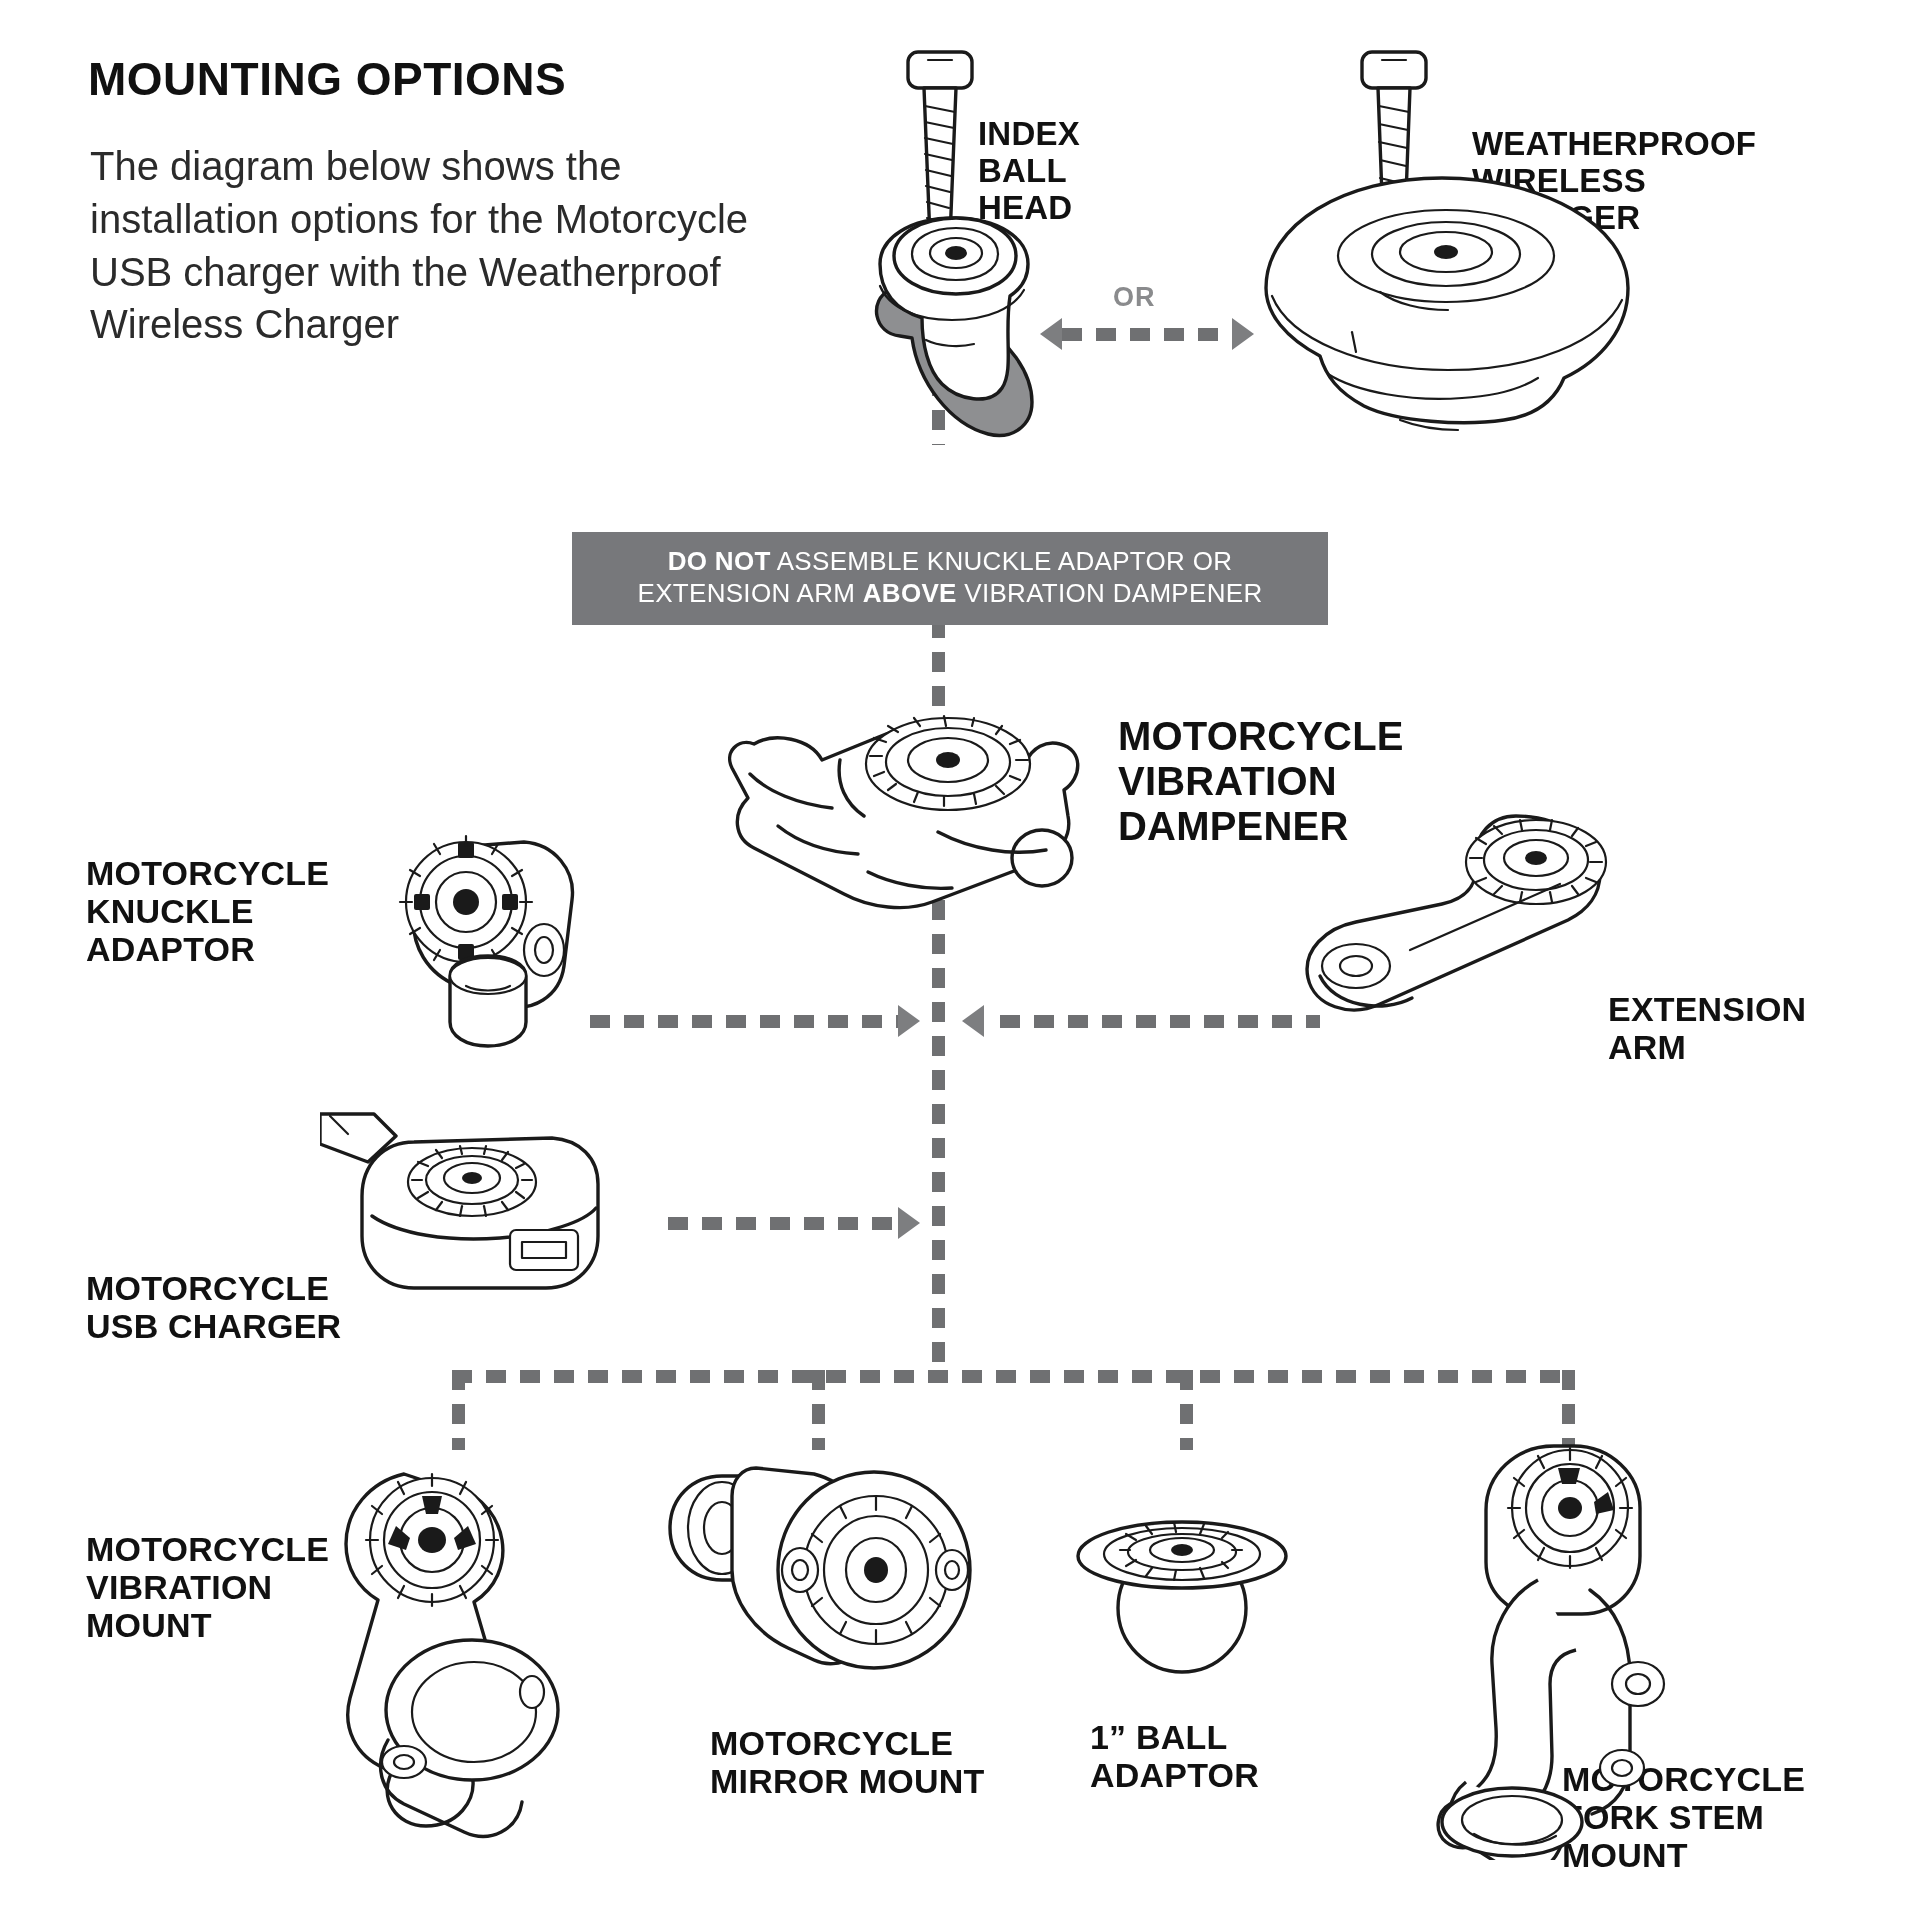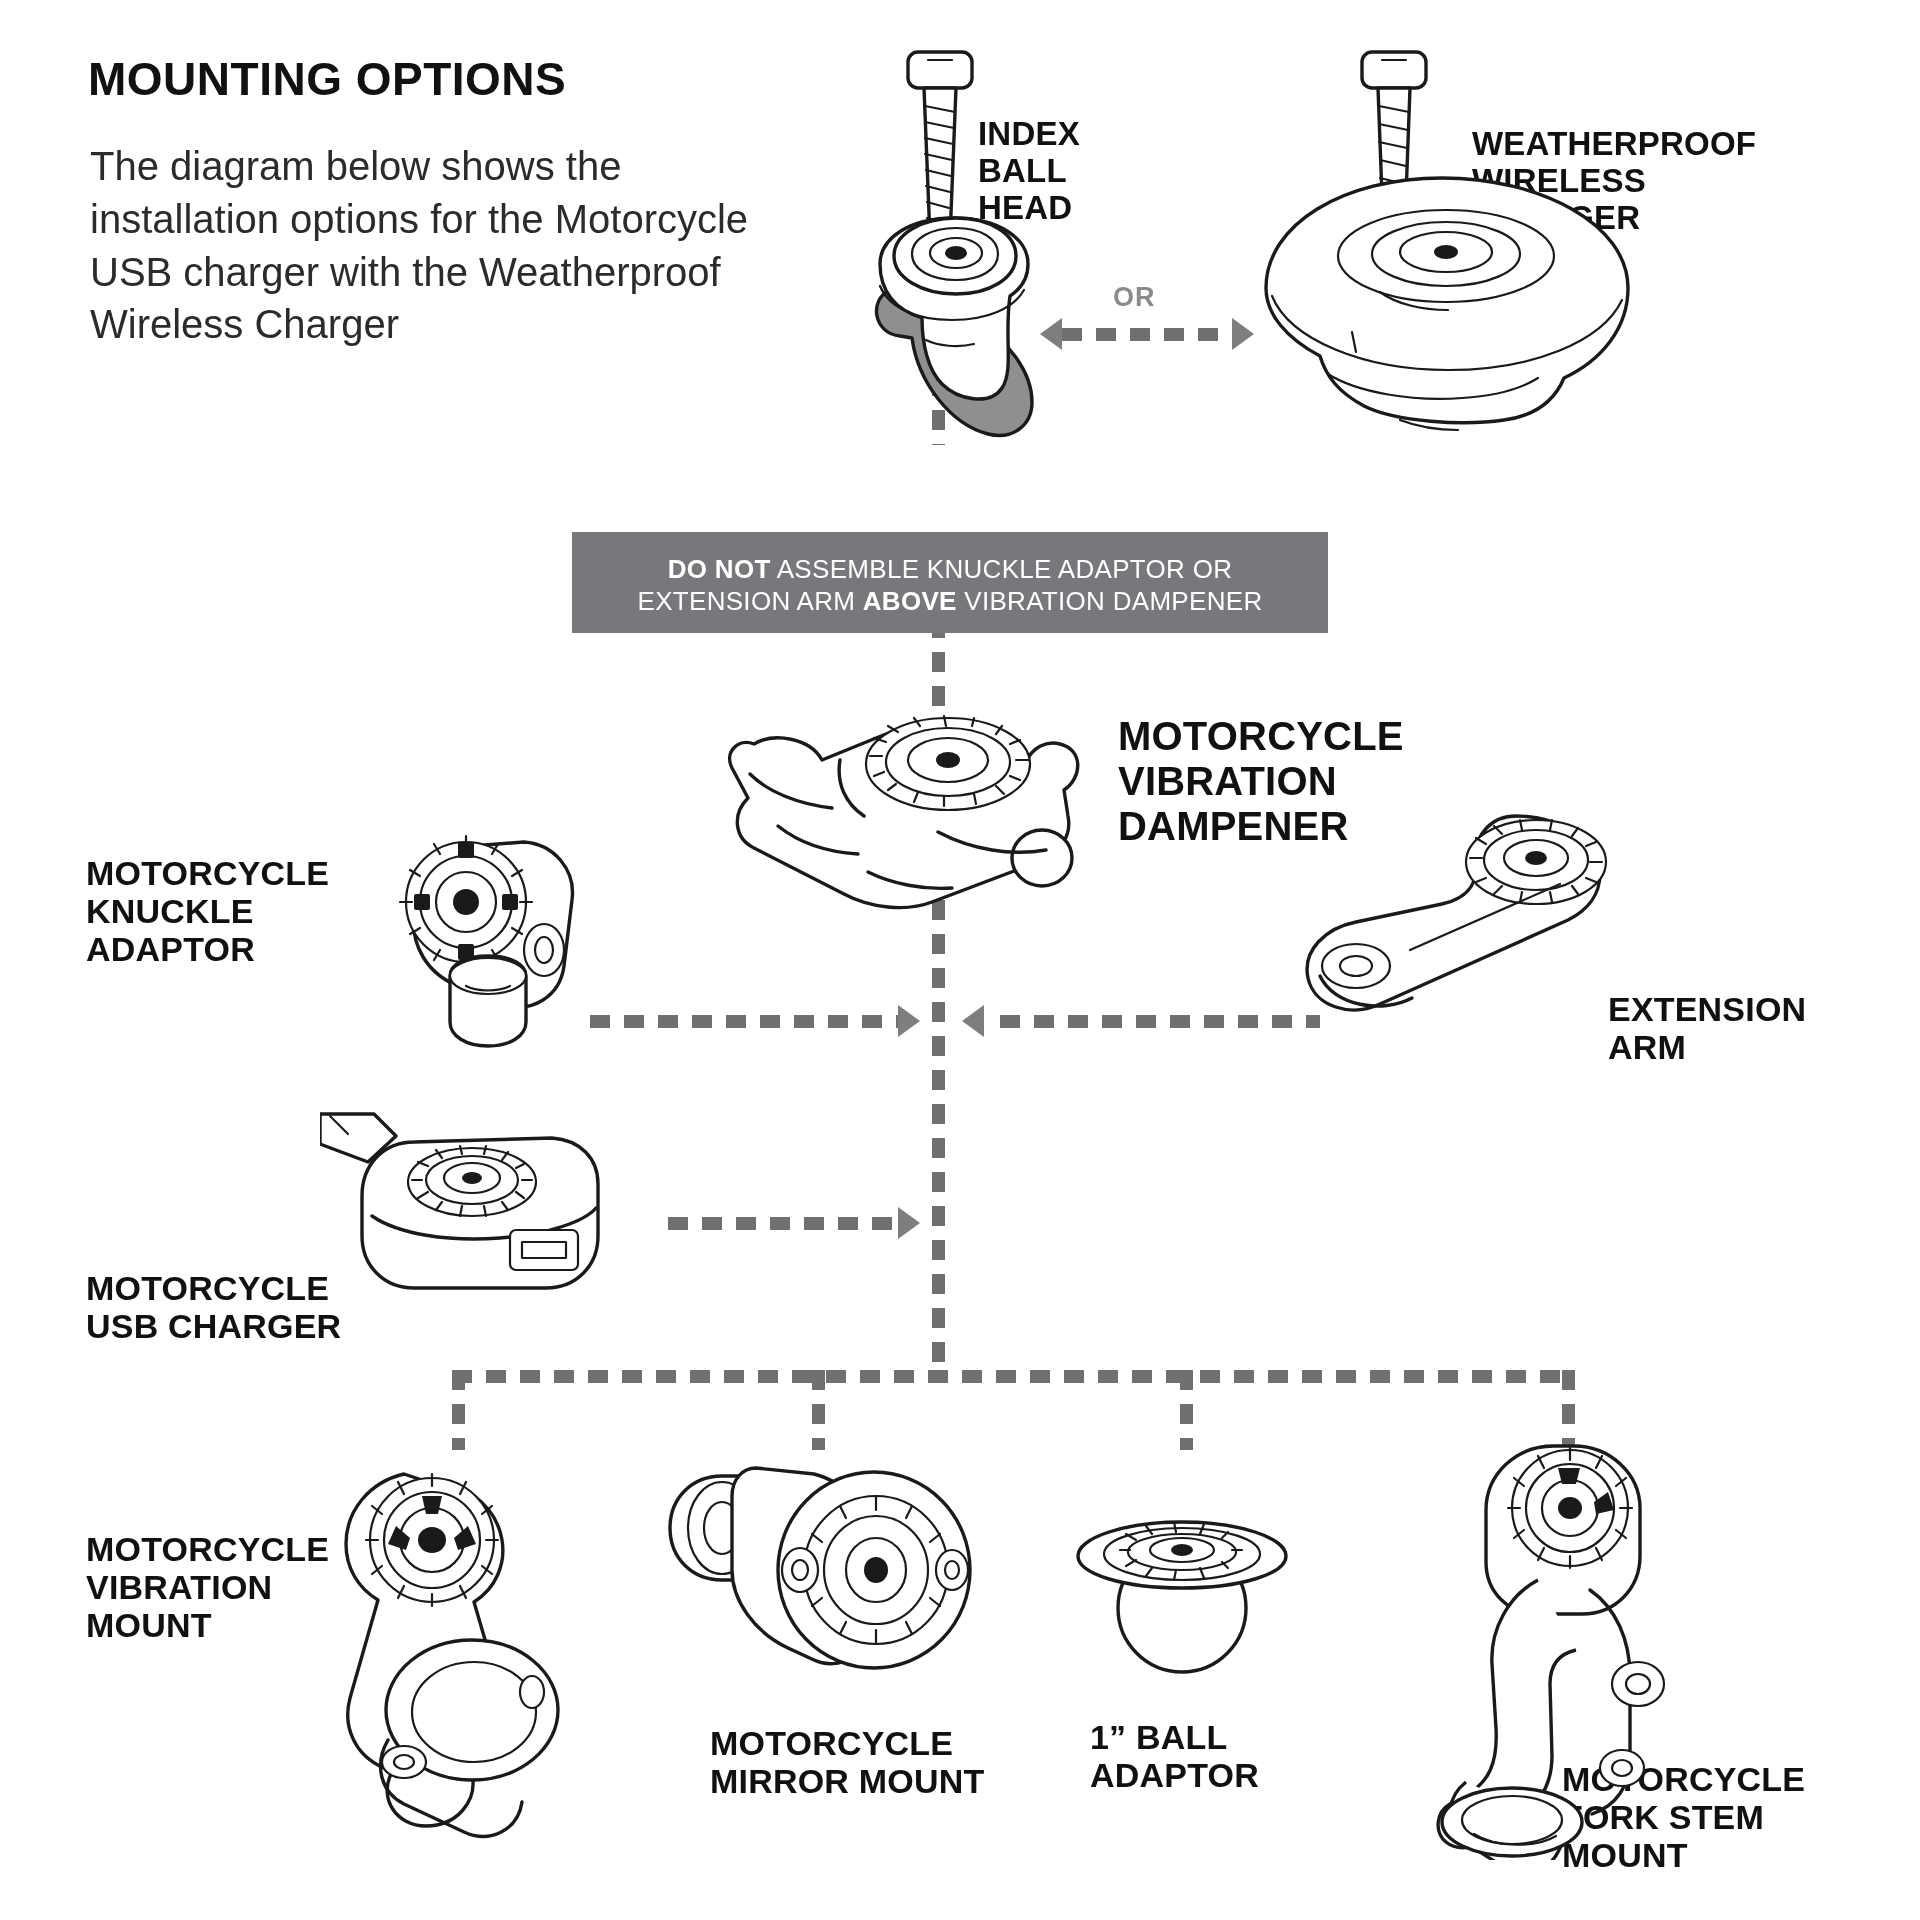--- a/index.html
+++ b/index.html
@@ -107,21 +107,21 @@
 
   <div class="dash-h" style="left:590px;top:1015px;width:320px;"></div>
   <div class="arrow-r" style="left:898px;top:1005px;"></div>
 
   <div class="dash-h" style="left:1000px;top:1015px;width:320px;"></div>
   <div class="arrow-l" style="left:962px;top:1005px;"></div>
 
   <div class="dash-h" style="left:668px;top:1217px;width:240px;"></div>
   <div class="arrow-r" style="left:898px;top:1207px;"></div>
 
-  <div class="warn" style="left:572px;top:532px;width:736px;padding:22px 10px 16px;font-size:26px;">
+  <div class="warn" style="left:572px;top:532px;width:736px;padding:14px 10px 16px;font-size:26px;">
     <div>
       <b>DO NOT</b><span> ASSEMBLE  KNUCKLE ADAPTOR OR</span>
     </div>
     <div>
       <span>EXTENSION ARM </span><b>ABOVE</b><span> VIBRATION DAMPENER</span>
     </div>
   </div>
 
   <div class="lbl" style="left:978px;top:116px;font-size:33px;font-weight:bold;">
     <div>INDEX</div>

